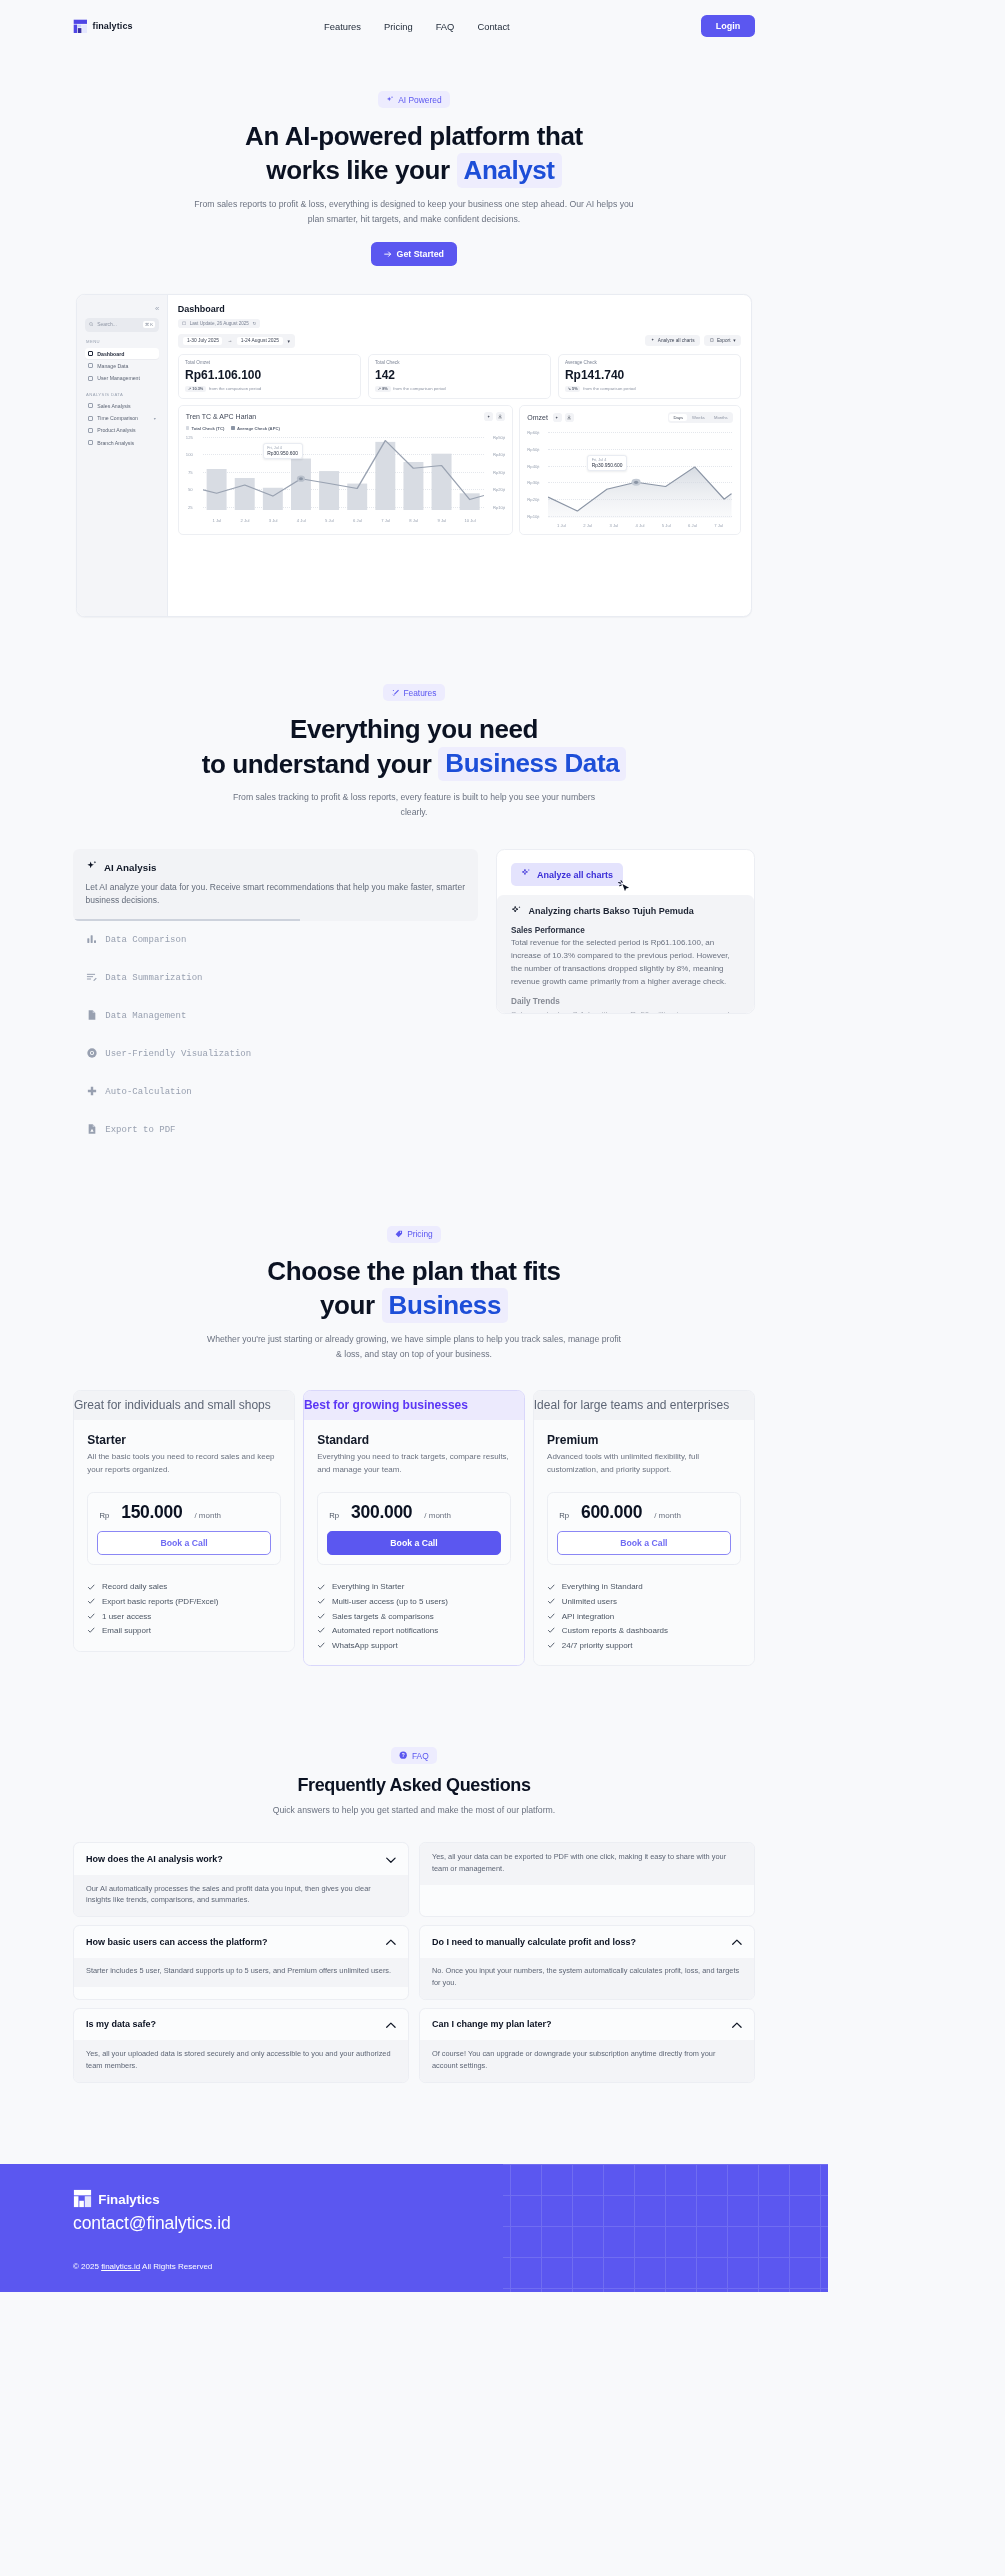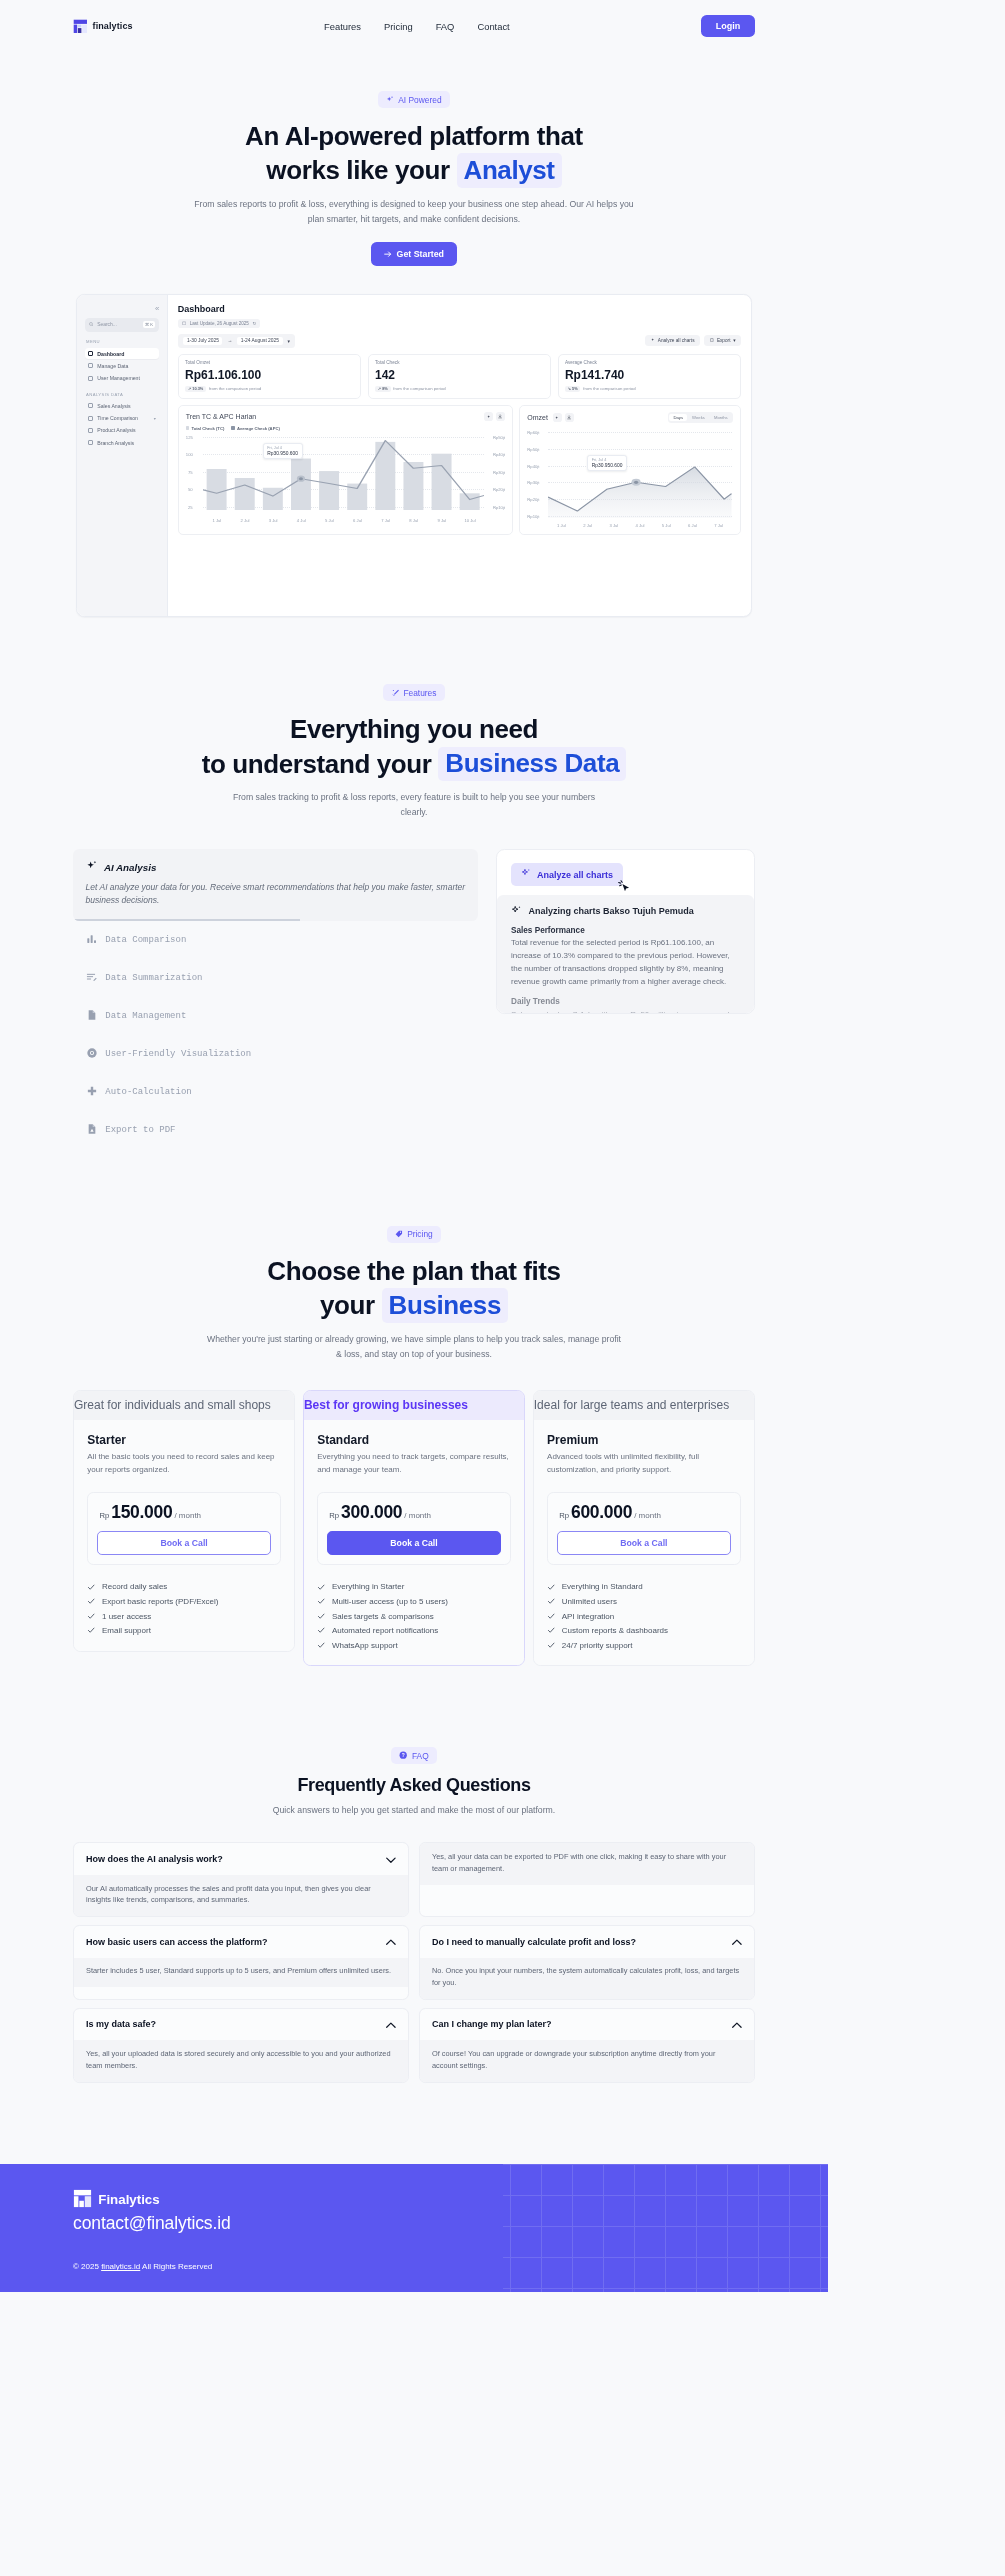--- a/index.html
+++ b/index.html
@@ -114,21 +114,21 @@
   .xlab { font-size: 4.2px; color: #9aa3b2; text-align: center; }
   .tip { position: absolute; background: #fff; border: 0.7px solid #e9ecf2; border-radius: 2.8px; padding: 2.1px 3.5px; box-shadow: 0 0.7px 2.1px rgba(16,24,40,.08); }
   .tip-d { font-size: 3.8px; color: #9aa3b2; }
   .tip-v { font-size: 4.9px; color: #2b3242; font-weight: 500; margin-top: 0.7px; }
 
   
   .features { padding-top: 67px; }
   .feat-body { display: flex; gap: 18px; margin: 29px 73px 0; align-items: flex-start; }
   .feat-list { width: 405px; }
   .feat-active {
-    background: #f2f3f6; border-radius: 6.3px; padding: 11.2px 12.6px 12.6px; position: relative; overflow: hidden; font-style: italic;
+    background: #f2f3f6; border-radius: 6.3px; padding: 11.2px 12.6px 12.6px; position: relative; overflow: hidden;
   }
   .feat-active::after { content: ""; position: absolute; left: 0; bottom: 0; height: 2.1px; width: 56%; background: #cdd2dc; }
   .feat-active-h { display: flex; align-items: center; gap: 6.3px; }
   .feat-active-t { font-size: 9.8px; font-weight: 700; color: #111827; }
   .feat-active-d { margin-top: 6.3px; font-size: 8.5px; line-height: 1.62; color: #636b7a; }
   .feat-item { display: flex; align-items: center; gap: 7.7px; padding: 12px 12.6px; }
   .feat-item-t { font-size: 9px; color: #98a0b0; font-weight: 500; font-family: Liberation Mono, monospace; }
 
   .feat-panel {
     flex: 1; background: #fff; border: 0.7px solid #eceef3; border-radius: 8.4px;
@@ -150,21 +150,21 @@
   .pricing { padding-top: 77px; }
   .plans { display: flex; gap: 7.7px; margin: 28px 73px 0; align-items: flex-start; }
   .plan { flex: 1; border-radius: 7.7px; overflow: hidden; border: 0.7px solid #eceef3; background: #fafbfc; }
   .plan-tag { text-align: left; font-size: 12px; color: #5d6575; padding: 7.7px 0; background: #f2f3f6; }
   .plan.featured { border-color: #d9d7fb; }
   .plan.featured .plan-tag { background: #eceafd; color: #5b36f5; font-weight: 600; }
   .plan-body { padding: 12.6px 13.3px 15.4px; background: #fafbfc; }
   .plan-name { font-size: 12px; font-weight: 700; color: #111827; }
   .plan-desc { margin-top: 4.9px; font-size: 8px; line-height: 1.6; color: #6b7280; min-height: 26px; }
   .price-box { border: 0.7px solid #eceef3; border-radius: 6.3px; padding: 9px 9px 9px; margin-top: 14.7px; background: #fbfcfd; }
-  .price-line { display: flex; align-items: baseline; gap: 2px; padding-left: 2.1px; }
+  .price-line { display: flex; align-items: baseline; gap: 12px; padding-left: 2.1px; }
   .cur { font-size: 7.7px; color: #4b5563; }
   .amt { font-size: 17.5px; font-weight: 700; color: #0b1222; letter-spacing: -0.3px; }
   .per { font-size: 8px; color: #6b7280; }
   .book {
     display: block; width: 100%; margin-top: 7.7px; padding: 6.3px 0; border-radius: 4.9px;
     font-size: 8.7px; font-weight: 600; cursor: pointer;
     background: #fff; color: #6f6bf3; border: 0.7px solid #8b87f5;
   }
   .book.solid { background: #5b57f0; color: #fff; border-color: #5b57f0; }
   .plan-feats { margin-top: 17px; display: flex; flex-direction: column; gap: 5.6px; }

